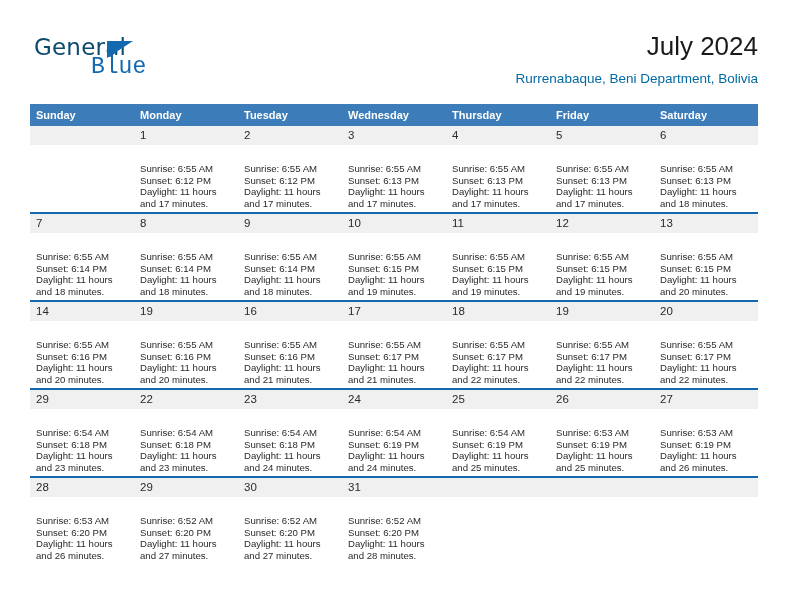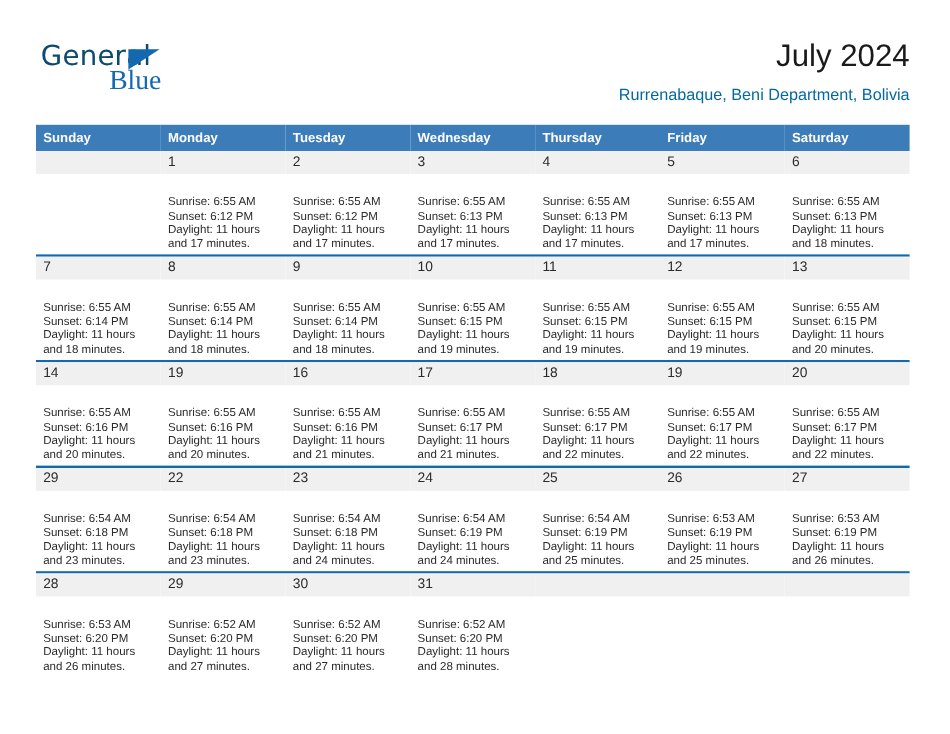--- a/index.html
+++ b/index.html
@@ -55,21 +55,21 @@
     height: 0;
     border-left: 26px solid #1269b0;
     border-bottom: 17px solid transparent;
   }
   .brand-blue {
     position: absolute;
     left: 57px;
     top: 20px;
     font-size: 23px;
     color: #1269b0;
-    font-family: Liberation Serif, serif;
+    font-family: Liberation Mono, monospace;
     font-weight: 400;
   }
 
   .title-block {
     position: absolute;
     right: 0;
     top: 0;
     text-align: right;
   }
   .cal-title {

